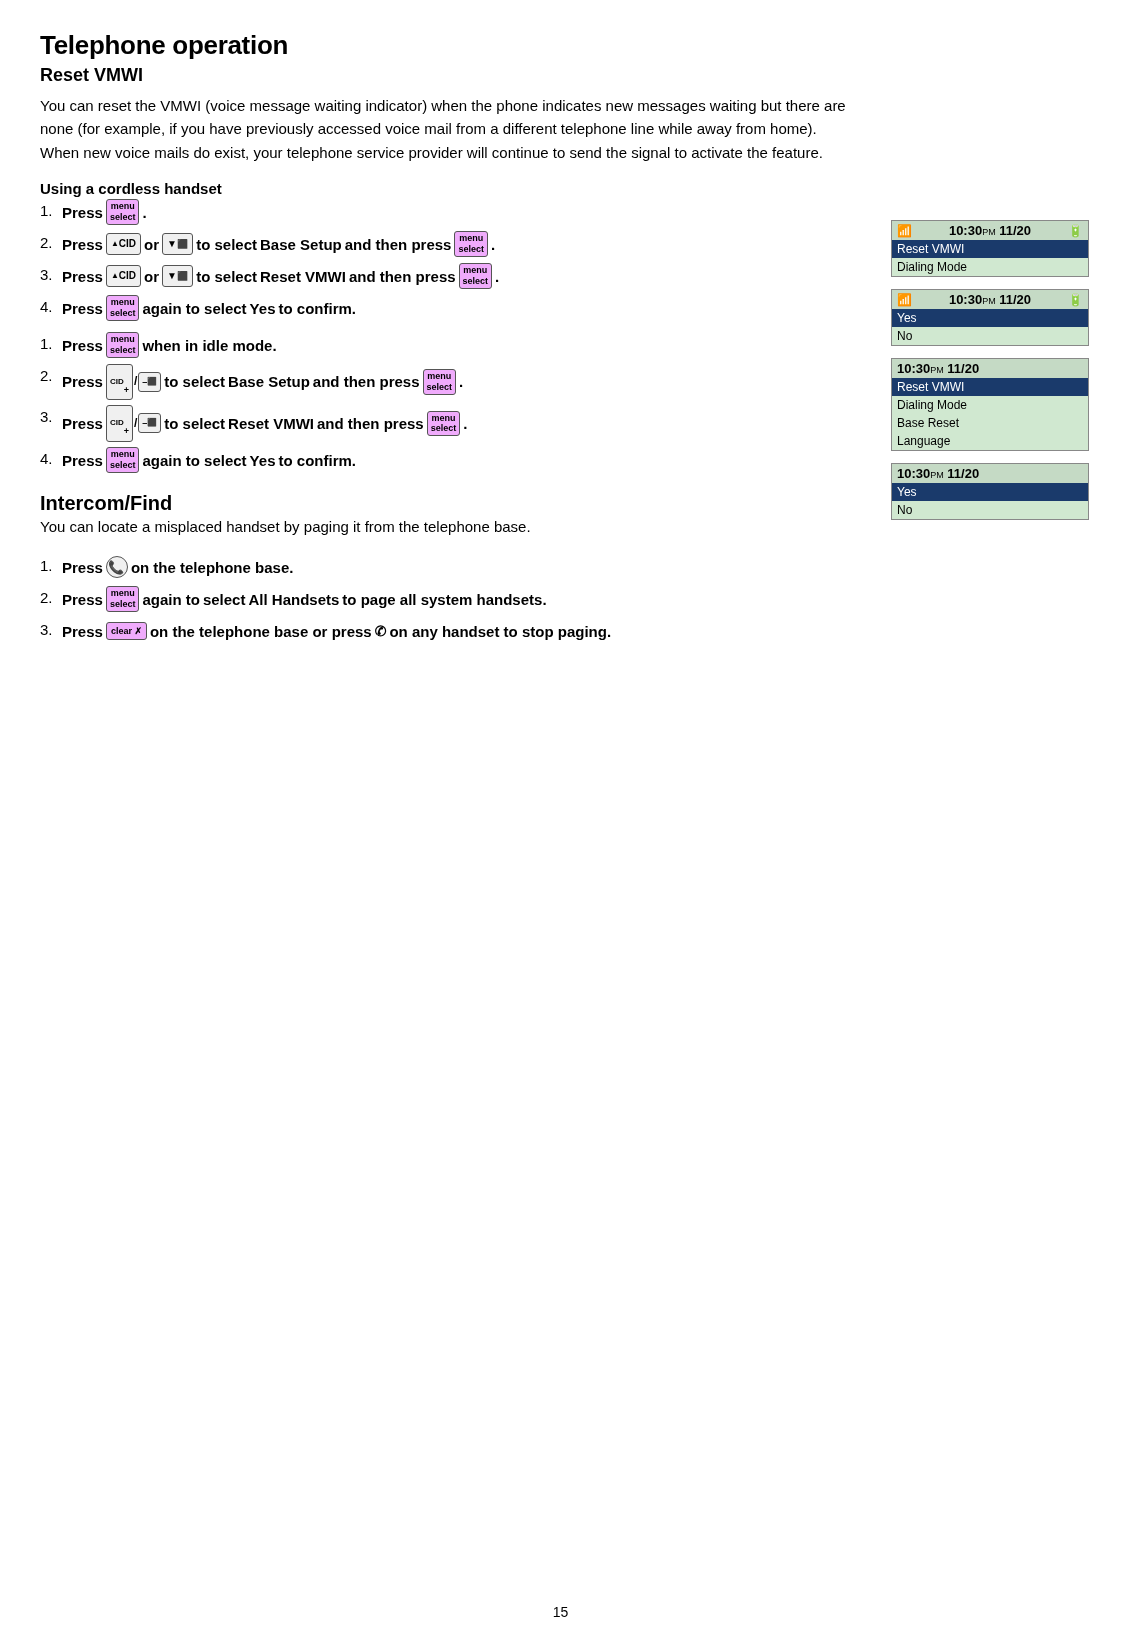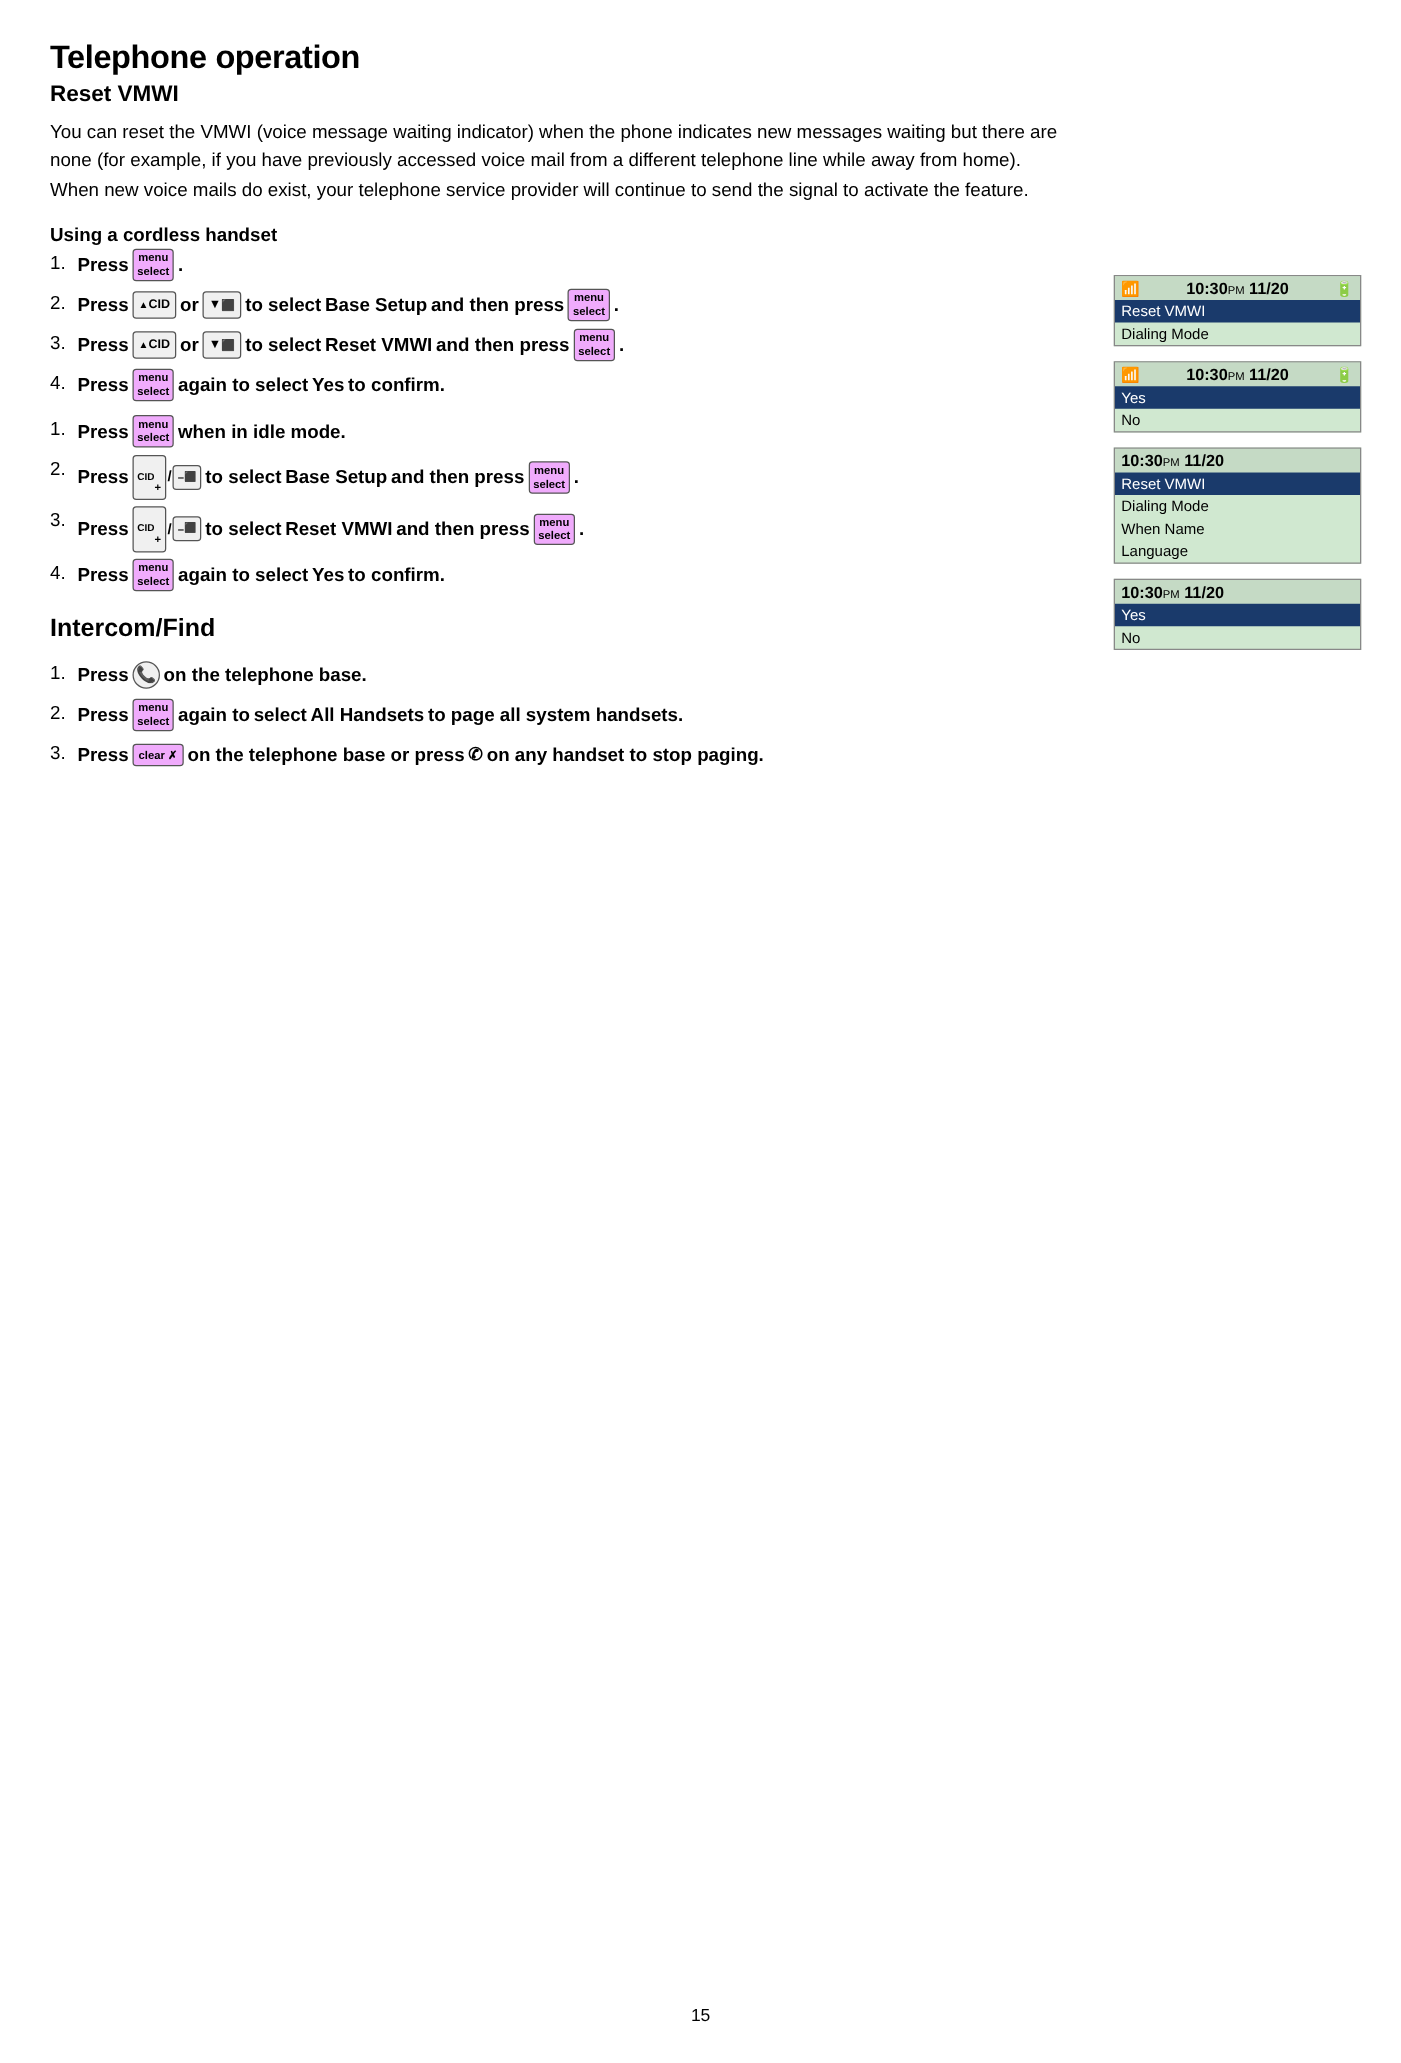--- a/index.html
+++ b/index.html
@@ -164,21 +164,21 @@
       padding: 2px 5px;
       display: flex;
       justify-content: space-between;
       align-items: center;
       font-size: 12px;
     }
 
     .intercom-section h2 {
       font-size: 20px;
       font-weight: bold;
-      margin-bottom: 12px;
+      margin-bottom: 0;
     }
 
     .paging-icon {
       display: inline-flex;
       align-items: center;
       justify-content: center;
       border: 1px solid #555;
       border-radius: 50%;
       width: 22px;
       height: 22px;
@@ -336,20 +336,21 @@
       <span class="step-content">
         Press
         <span class="key-btn menu-select">menu<br>select</span>
         again to select <strong>Yes</strong> to confirm.
       </span>
     </li>
   </ol>
 
   <div class="intercom-section" style="margin-top:18px;">
     <h2>Intercom/Find</h2>
+    <p class="intro-text">You can locate a misplaced handset by paging it from the telephone base.</p>
     <ol class="steps-list">
 
       <li>
         <span class="step-num">1.</span>
         <span class="step-content">
           Press
           <span class="paging-icon">📞</span>
           on the telephone base.
         </span>
       </li>
@@ -398,21 +399,21 @@
     <div class="screen-menu-item selected">Yes</div>
     <div class="screen-menu-item">No</div>
   </div>
 
   <div class="phone-screen">
     <div style="background:#c5dac5;padding:2px 5px;font-size:13px;font-weight:bold;">
       10:30<span style="font-size:9px;font-weight:normal;">PM</span> 11/20
     </div>
     <div class="screen-menu-item selected">Reset VMWI</div>
     <div class="screen-menu-item">Dialing Mode</div>
-    <div class="screen-menu-item">When Name</div>
+    <div class="screen-menu-item">Base Reset</div>
     <div class="screen-menu-item">Language</div>
   </div>
 
   <div class="phone-screen">
     <div style="background:#c5dac5;padding:2px 5px;font-size:13px;font-weight:bold;">
       10:30<span style="font-size:9px;font-weight:normal;">PM</span> 11/20
     </div>
     <div class="screen-menu-item selected">Yes</div>
     <div class="screen-menu-item">No</div>
   </div>

